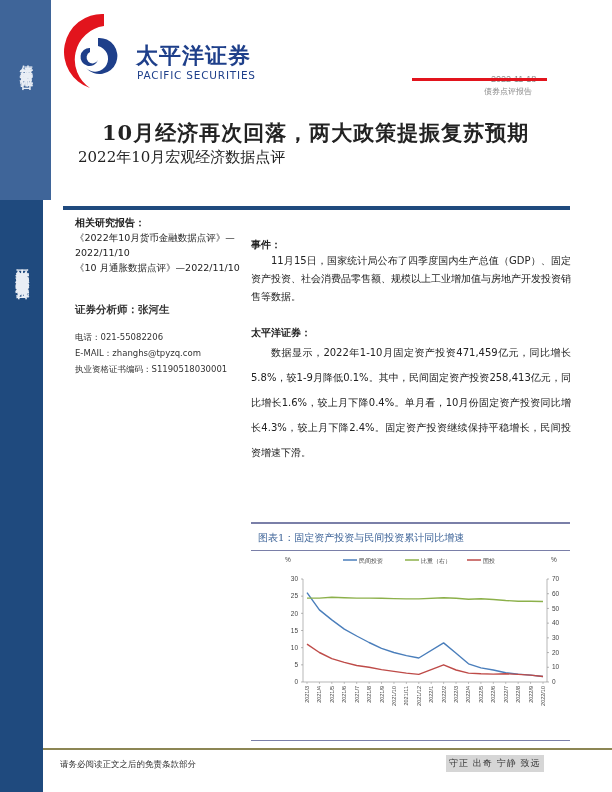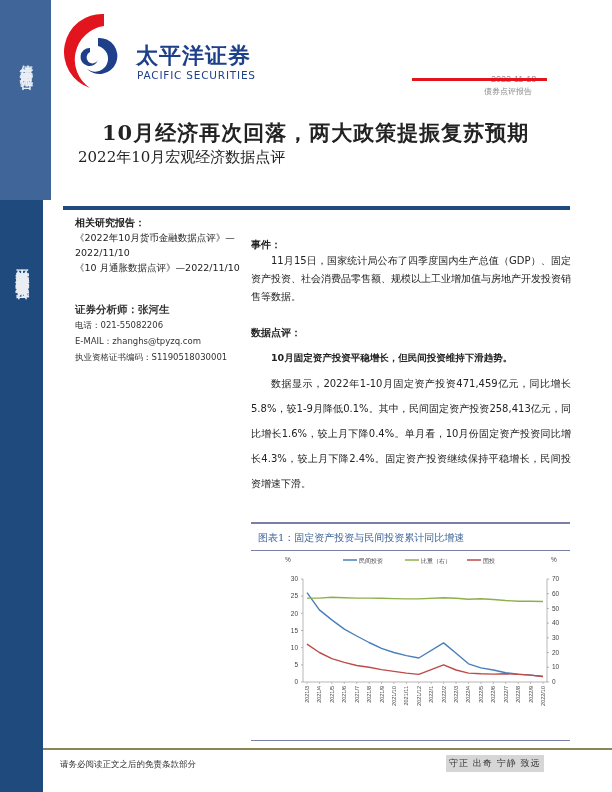--- a/index.html
+++ b/index.html
@@ -15,21 +15,21 @@
   .date { position:absolute; left:491px; top:66px; font-size:9px; color:#888; font-family:"Liberation Sans", sans-serif;margin-top:8px; }
   .red-rule { position:absolute; left:412px; top:78px; width:135px; height:3px; background:#e2141d; }
   .doctype { position:absolute; left:484px; top:86px; font-size:8px; color:#888; font-family:"DejaVu Serif", serif; }
   .title { position:absolute; left:102px; top:119px; font-size:21px; font-weight:bold; font-family:"DejaVu Serif", serif; letter-spacing:1px; }
   .subtitle { position:absolute; left:78px; top:148px; font-size:15px; font-family:"DejaVu Serif", serif; }
   .blue-rule { position:absolute; left:63px; top:206px; width:507px; height:4px; background:#1f4a7e; }
   .left-col { position:absolute; left:75px; top:215px; width:170px; font-size:9.5px; line-height:15px; }
   .h-small { font-weight:bold; font-size:10px; font-family:"DejaVu Serif", serif; }
   .rel-item { font-size:9.5px; }
   .analyst { margin-top:26px; }
-  .analyst .h-small { font-size:10.5px; margin-bottom:0; }
+  .analyst .h-small { font-size:10.5px; margin-bottom:12px; }
   .analyst div { font-size:8.5px; line-height:16px; color:#333; }
   .right-col { position:absolute; left:251px; top:218px; width:320px; }
   .sec-h { font-size:13px; font-weight:bold; font-family:"DejaVu Serif", serif; }
   .sub-h { font-size:10px; font-weight:bold; font-family:"DejaVu Serif", serif; margin-top:20px; }
   .para { font-size:10px; line-height:18px; text-indent:2em; text-align:justify; }
   .para.loose { line-height:25px; }
   .bold-line { font-size:9.5px; font-weight:bold; margin:12px 0 6px 20px; }
   .fig-rule-top { position:absolute; left:251px; top:522px; width:319px; height:2px; background:#7a7fa8; }
   .fig-title { position:absolute; left:258px; top:531px; font-size:10px; font-weight:normal; color:#3f6599; font-family:"DejaVu Serif", serif; }
   .fig-rule-mid { position:absolute; left:251px; top:550px; width:319px; height:1px; background:#7a7fa8; }
@@ -70,22 +70,21 @@
     <div class="h-small">证券分析师：张河生</div>
     <div>电话：021-55082206</div>
     <div>E-MAIL：zhanghs@tpyzq.com</div>
     <div>执业资格证书编码：S1190518030001</div>
   </div>
 </div>
 
 <div class="right-col">
   <div class="sub-h" style="">事件：</div>
   <div class="para">11月15日，国家统计局公布了四季度国内生产总值（GDP）、固定资产投资、社会消费品零售额、规模以上工业增加值与房地产开发投资销售等数据。</div>
-  <div class="sub-h">数据点评：</div>
-  <div class="bold-line">10月固定资产投资平稳增长，但民间投资维持下滑趋势。</div>
+  <div class="sub-h">太平洋证券：</div>
   <div class="para loose">数据显示，2022年1-10月固定资产投资471,459亿元，同比增长5.8%，较1-9月降低0.1%。其中，民间固定资产投资258,413亿元，同比增长1.6%，较上月下降0.4%。单月看，10月份固定资产投资同比增长4.3%，较上月下降2.4%。固定资产投资继续保持平稳增长，民间投资增速下滑。</div>
 </div>
 
 <div class="fig-rule-top"></div>
 <div class="fig-title">图表1：固定资产投资与民间投资累计同比增速</div>
 <div class="fig-rule-mid"></div>
 
 <svg class="chart" id="chart" viewBox="0 0 320 188">
     <text x="34" y="10" font-size="6.5" fill="#444" font-family="Liberation Sans, sans-serif">%</text>
     <text x="300" y="10" font-size="6.5" fill="#444" font-family="Liberation Sans, sans-serif">%</text>

